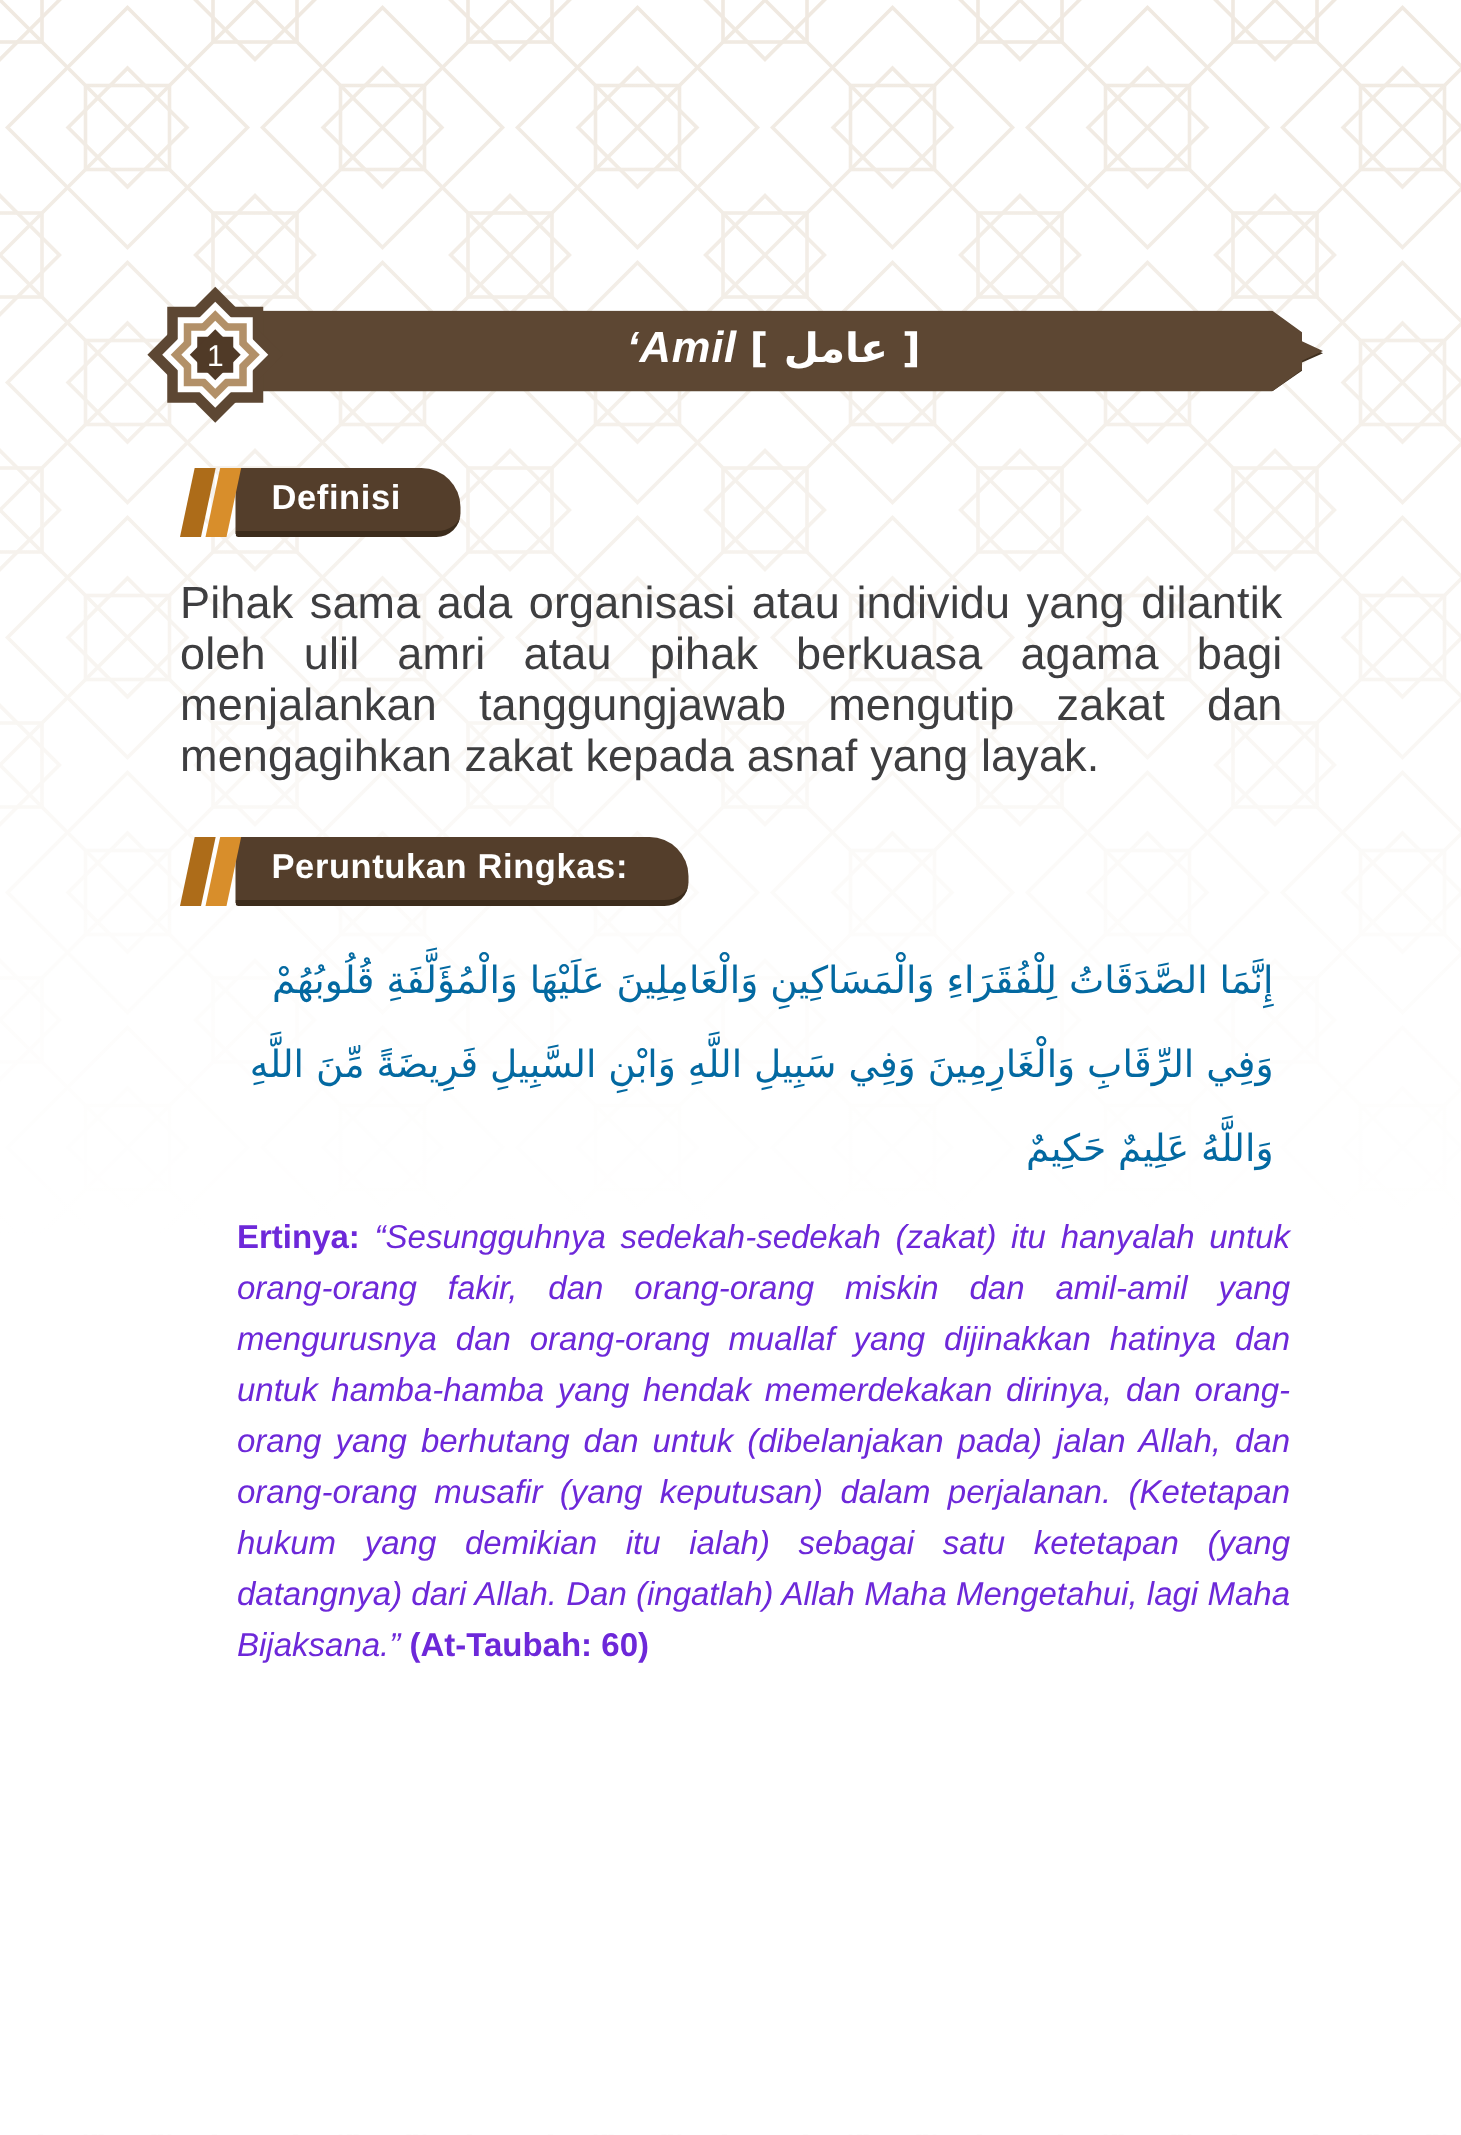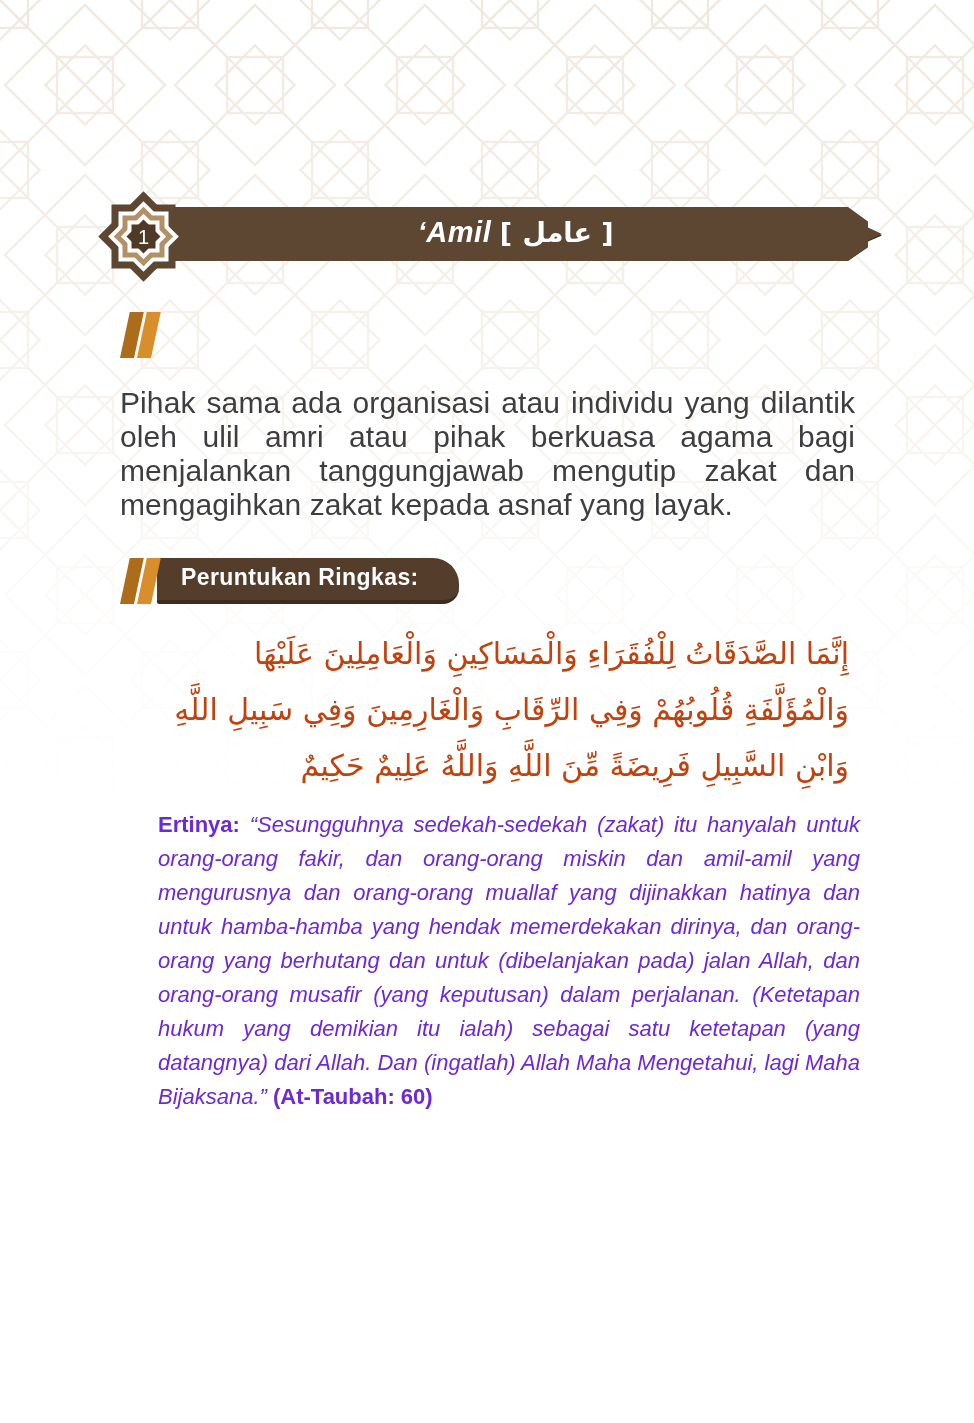--- a/index.html
+++ b/index.html
@@ -123,23 +123,23 @@
     color: #3e3e40;
     margin-top: 28px;
   }
   .para .seg-italic { font-style: italic; }
 
   
   .quran {
     direction: rtl;
     text-align: right;
     font-family: "DejaVu Sans", sans-serif;
-    font-size: 30px;
+    font-size: 25px;
     line-height: 56px;
-    color: #c2410c;
+    color: #0369a1;
     padding: 6px 6px 2px 22px;
     margin-bottom: 12px;
   }
 
   
   .translation {
     margin: 0 18px 30px 38px;
     width: 702px;
     font-size: 22px;
     line-height: 34px;
@@ -203,20 +203,21 @@
         <text class="star-number" x="48.5" y="56" text-anchor="middle">1</text>
       </g>
     </svg>
   </div>
 
   <div class="content">
 
     <div class="section-tab">
       <div class="tab-stripe dark"></div>
       <div class="tab-stripe bright"></div>
+      <div class="tab-body">Definisi</div>
     </div>
 
     <p class="para"><span class="seg-normal">Pihak sama ada organisasi atau individu yang dilantik oleh ulil amri atau pihak berkuasa agama bagi menjalankan tanggungjawab mengutip zakat dan mengagihkan zakat kepada asnaf yang layak.</span></p>
 
     <div class="section-tab" style="margin-top:36px;">
       <div class="tab-stripe dark"></div>
       <div class="tab-stripe bright"></div>
       <div class="tab-body">Peruntukan Ringkas:</div>
     </div>
 

